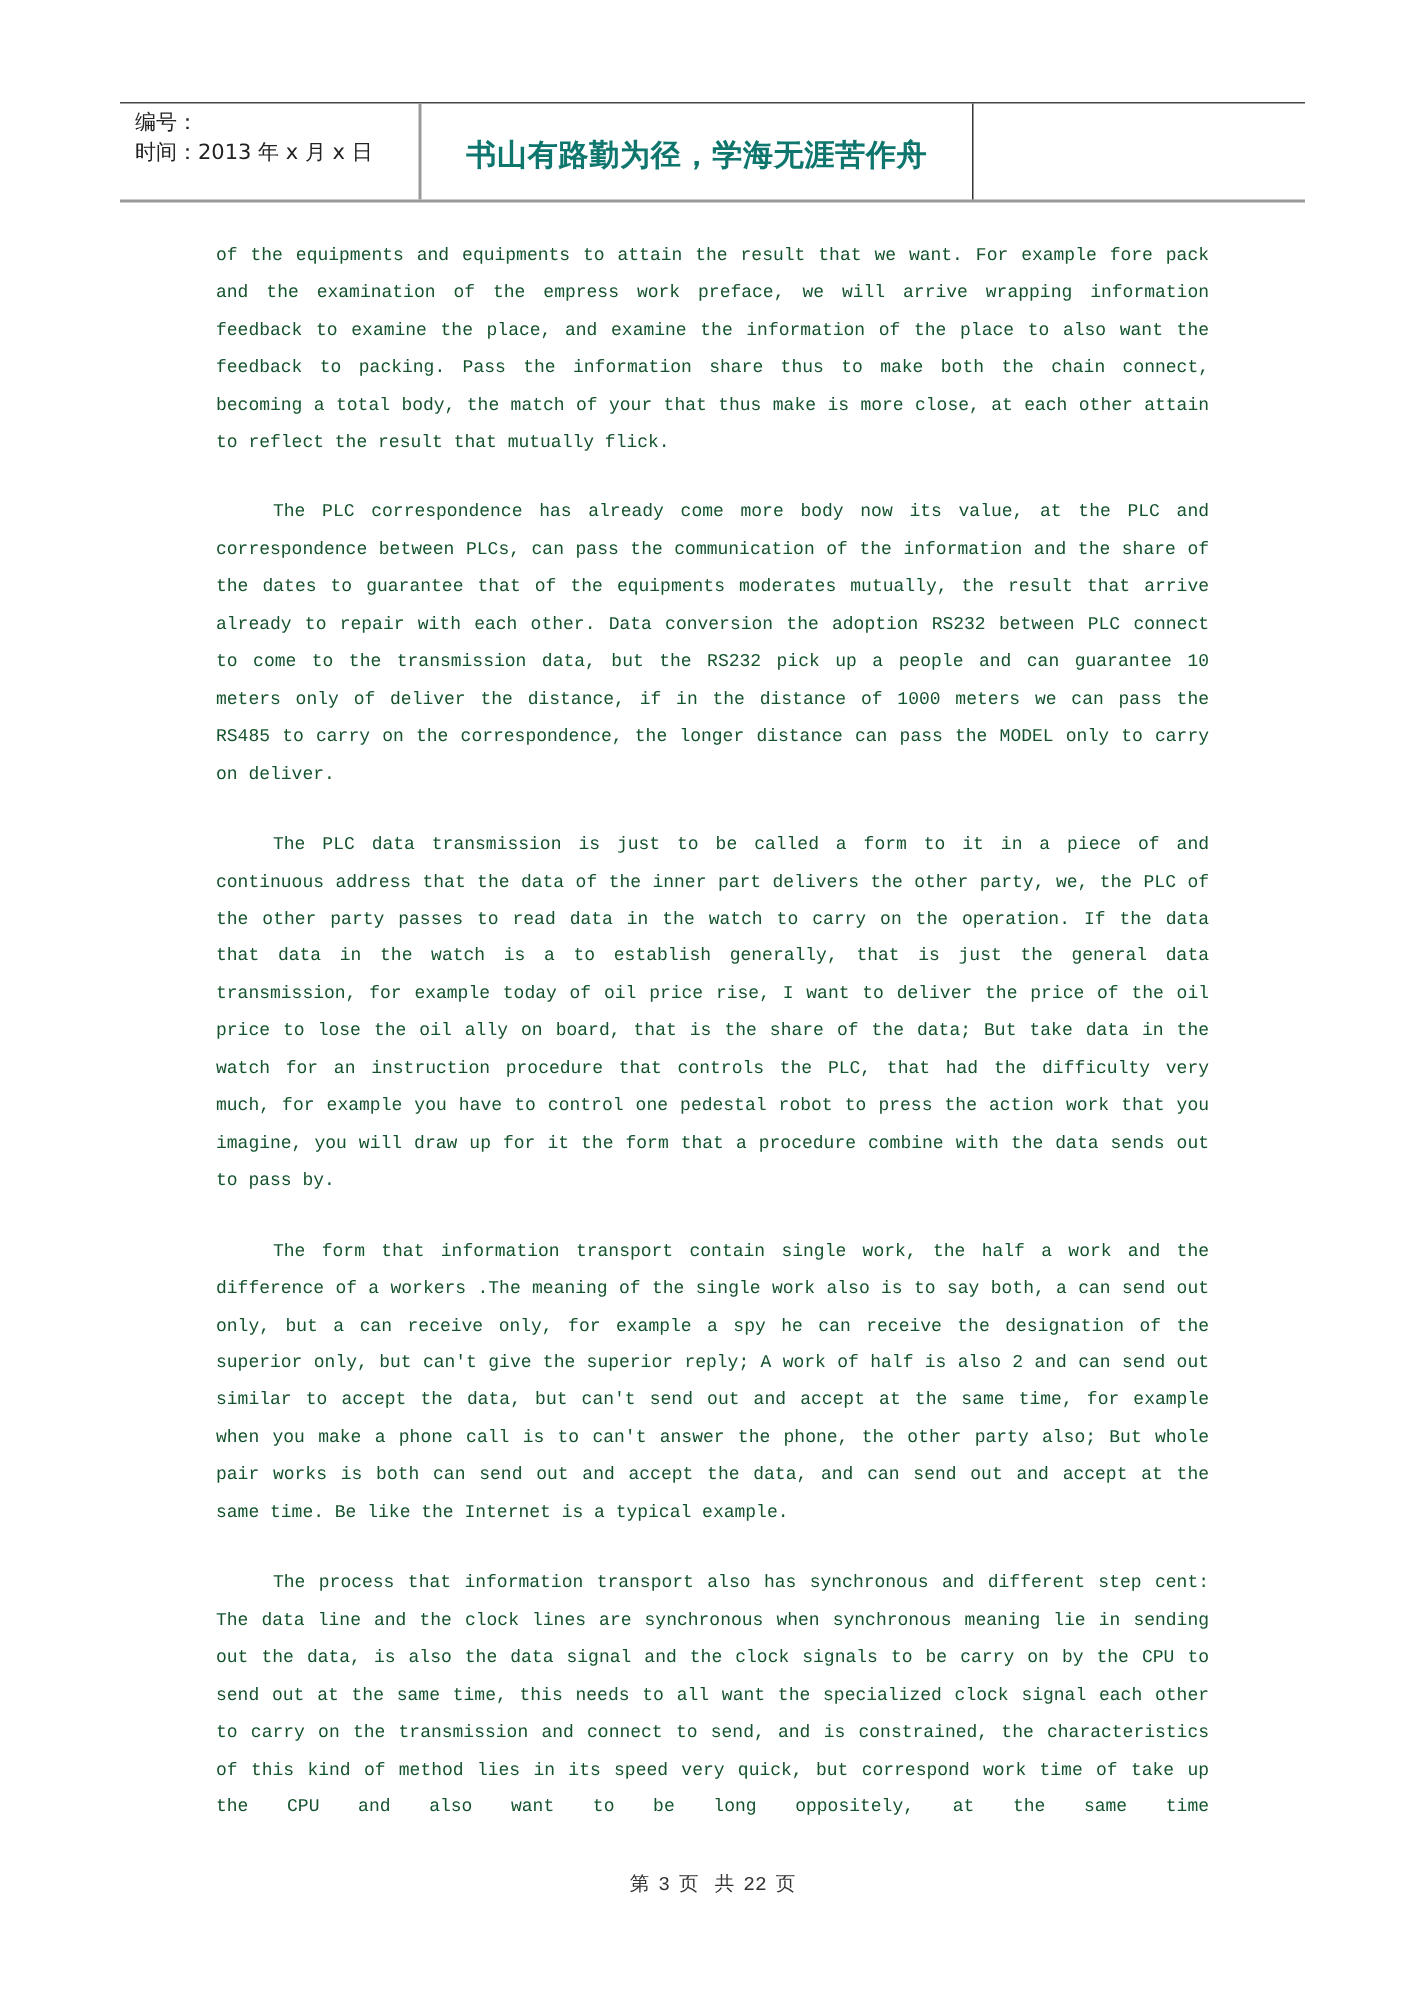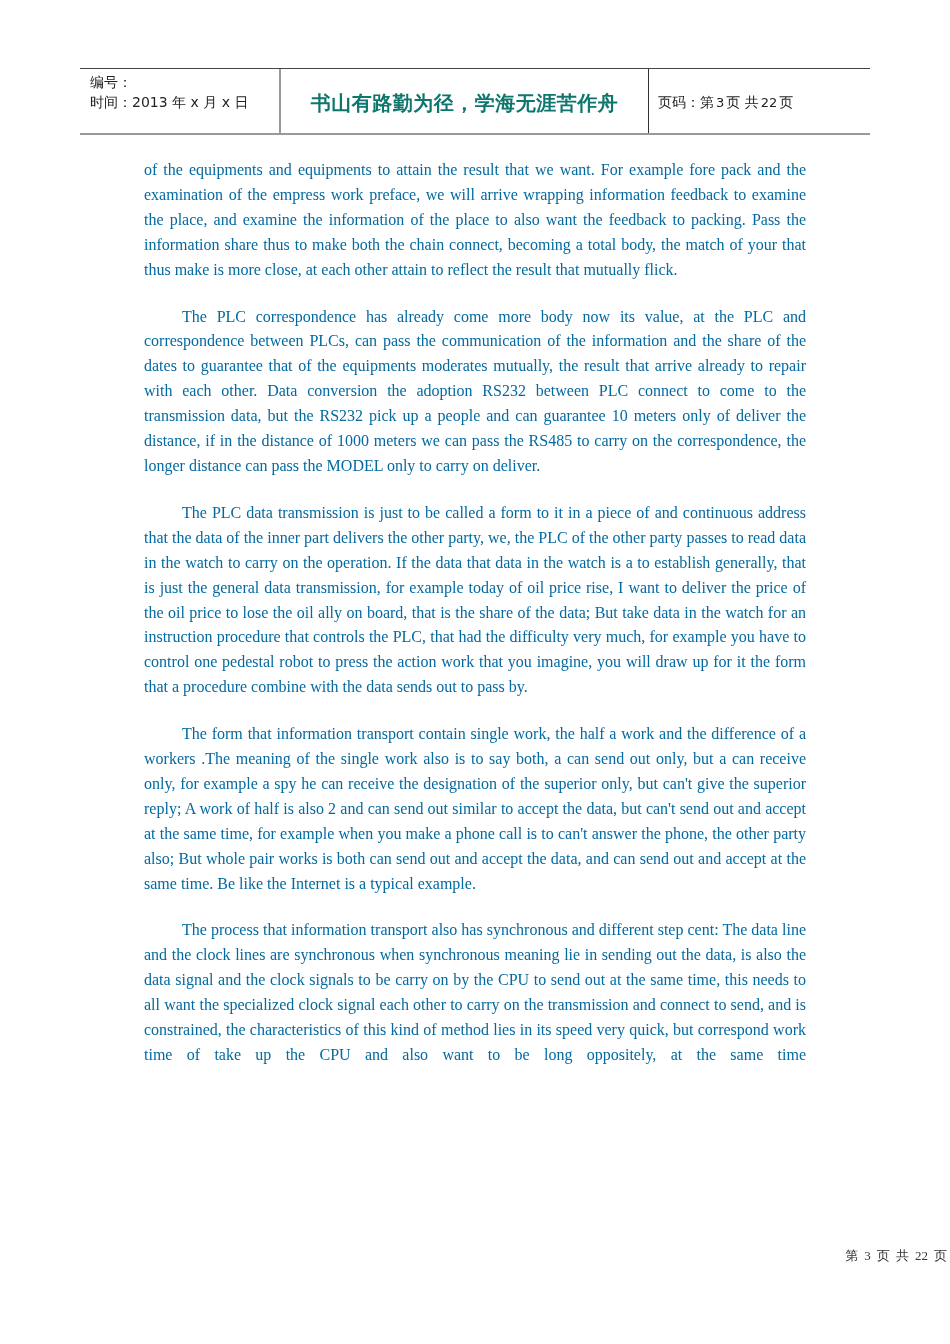--- a/index.html
+++ b/index.html
@@ -12,48 +12,41 @@
     .hcell { box-sizing: border-box; height: 100%; }
     .hcell-left { width: 201px; border-right: 2px solid #999; padding: 3px 0 0 10px;
       font-family: "DejaVu Sans", sans-serif; font-size: 14px; color: #222; line-height: 20px; }
     .hcell-mid { width: 368px; border-right: 1px solid #333; display: flex; align-items: center; justify-content: center;
       font-family: "DejaVu Sans", sans-serif; font-size: 20px; color: #0f766e; padding-top: 4px; letter-spacing: 0.5px; font-weight: bold; }
     .hcell-right { flex: 1; display: flex; align-items: center; padding-left: 9px; padding-top: 3px;
       font-family: "DejaVu Sans", sans-serif; font-size: 14px; color: #222; }
     .hcell-right .num { font-size: 13px; margin: 0 2px; }
     .content {
       position: absolute; left: 144px; top: 158px; width: 662px;
-      font-family: Liberation Serif, serif; font-size: 16px; line-height: 24.9px; color: #0369a1;
+      font-family: Liberation Mono, monospace; font-size: 12px; line-height: 24.9px; color: #14532d;
     }
     .content p { margin: 0 0 22px 0; text-align: justify; text-align-last: left; }
     .content p.indent { text-indent: 38px; margin-top: 11px; }
     .content p.cont-last { text-align-last: justify; }
     .footer {
-      position: absolute; top: 1247px; left: 0; width: 950px; text-align: right;
-      font-family: Liberation Serif, serif; font-size: 13px; color: #333; word-spacing: 3px;
+      position: absolute; top: 1247px; left: 0; width: 950px; text-align: center;
+      font-family: Liberation Mono, monospace; font-size: 13px; color: #333; word-spacing: 3px;
     }
     .footer span { margin: 0 3px; }
   </style>
 </head>
 <body>
 
 <div class="header">
   <div class="hcell hcell-left">
     <div>编号：</div>
     <div>时间：2013 年 x 月 x 日</div>
   </div>
   <div class="hcell hcell-mid">
     <span>书山有路勤为径，学海无涯苦作舟</span>
-  </div>
-  <div class="hcell hcell-right">
-    <span>页码：第</span>
-    <span class="num">3</span>
-    <span>页  共</span>
-    <span class="num">22</span>
-    <span>页</span>
   </div>
 </div>
 
 <div class="content">
   <p class="cont">of the equipments and equipments to attain the result that we want. For example fore pack and the examination of the empress work preface, we will arrive wrapping information feedback to examine the place, and examine the information of the place to also want the feedback to packing. Pass the information share thus to make both the chain connect, becoming a total body, the match of your that thus make is more close, at each other attain to reflect the result that mutually flick.</p>
   <p class="indent">The PLC correspondence has already come more body now its value, at the PLC and correspondence between PLCs, can pass the communication of the information and the share of the dates to guarantee that of the equipments moderates mutually, the result that arrive already to repair with each other. Data conversion the adoption RS232 between PLC connect to come to the transmission data, but the RS232 pick up a people and can guarantee 10 meters only of deliver the distance, if in the distance of 1000 meters we can pass the RS485 to carry on the correspondence, the longer distance can pass the MODEL only to carry on deliver.</p>
   <p class="indent">The PLC data transmission is just to be called a form to it in a piece of and continuous address that the data of the inner part delivers the other party, we, the PLC of the other party passes to read data in the watch to carry on the operation. If the data that data in the watch is a to establish generally, that is just the general data transmission, for example today of oil price rise, I want to deliver the price of the oil price to lose the oil ally on board, that is the share of the data; But take data in the watch for an instruction procedure that controls the PLC, that had the difficulty very much, for example you have to control one  pedestal robot to press the action work that you imagine, you will draw up for it the form that a procedure combine with the data sends out to pass by.</p>
   <p class="indent">The form that information transport contain single work, the half a work and the difference of a workers .The meaning of the single work also is to say both, a can send out only, but a can receive only, for example a spy he can receive the designation of the superior only, but can't give the superior reply; A work of half is also 2 and can send out similar to accept the data, but can't send out and accept at the same time, for example when you make a phone call is to can't answer the phone, the other party also; But whole pair works is both can send out and accept the data, and can send out and accept at the same time. Be like the Internet is a typical example.</p>
   <p class="indent cont-last">The process that information transport also has synchronous and different step cent: The data line and the clock lines are synchronous when synchronous meaning lie in sending out the data, is also the data signal and the clock signals to be carry on by the CPU to send out at the same time, this needs to all want the specialized clock signal each other to carry on the transmission and connect to send, and is constrained, the characteristics of this kind of method lies in its speed very quick, but correspond work time of take up the CPU and also want to be long oppositely, at the same time</p>
 </div>

